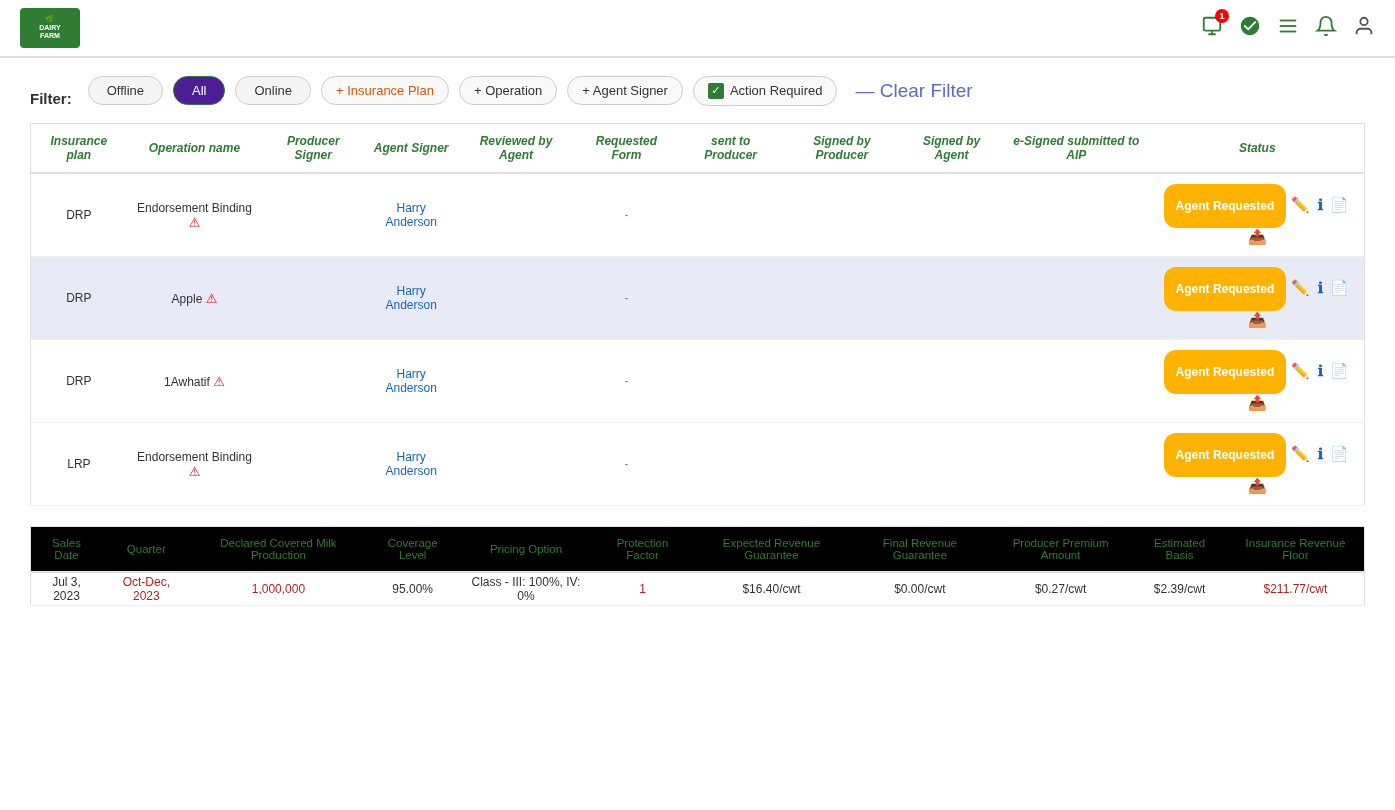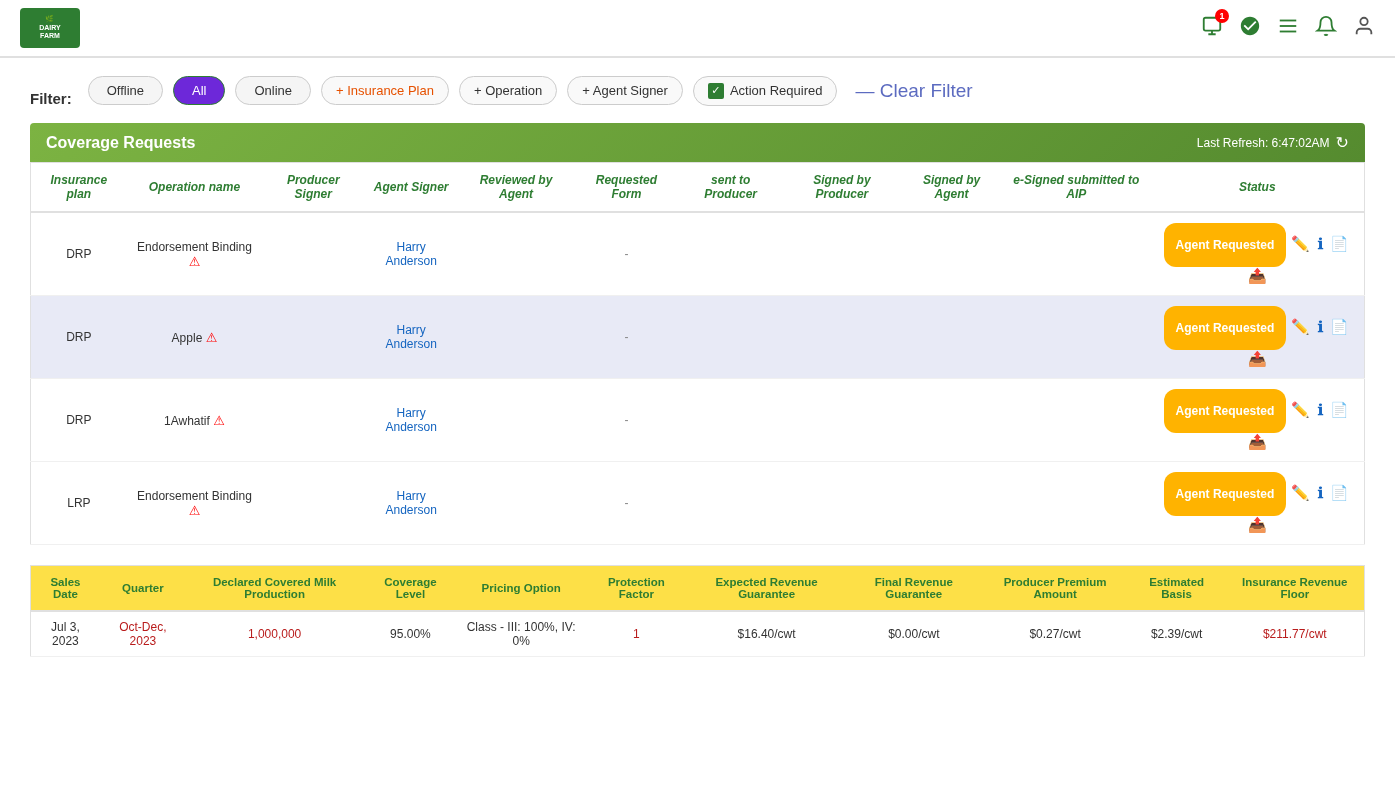--- a/index.html
+++ b/index.html
@@ -10,21 +10,21 @@
     .logo { display: flex; align-items: center; }
     .logo-img { width: 60px; height: 40px; background: #2e7d32; border-radius: 4px; display: flex; align-items: center; justify-content: center; color: white; font-size: 8px; font-weight: bold; text-align: center; }
     .header-icons { display: flex; align-items: center; gap: 16px; }
     .icon-btn { position: relative; cursor: pointer; color: #2e7d32; font-size: 20px; }
     .badge { position: absolute; top: -6px; right: -6px; background: red; color: white; font-size: 9px; width: 14px; height: 14px; border-radius: 50%; display: flex; align-items: center; justify-content: center; font-weight: bold; }
 
     
     .filter-bar { display: flex; align-items: center; gap: 10px; padding: 16px 30px; flex-wrap: wrap; }
     .filter-label { font-weight: bold; font-size: 15px; margin-right: 6px; margin-top: 16px; }
     .filter-btn { padding: 6px 18px; border-radius: 20px; border: 1px solid #ccc; background: #f5f5f5; cursor: pointer; font-size: 13px; color: #333; }
-    .filter-btn.active { background: #6d28d9; color: white; border-color: #2e7d32; }
+    .filter-btn.active { background: #4c1d95; color: white; border-color: #2e7d32; }
     .filter-btn-outline { padding: 6px 14px; border-radius: 20px; border: 1px solid #ccc; background: #f9f9f9; cursor: pointer; font-size: 13px; color: #555; display: flex; align-items: center; gap: 4px; }
     .action-required-btn { display: flex; align-items: center; gap: 6px; padding: 6px 14px; border-radius: 20px; border: 1px solid #ccc; background: #f9f9f9; cursor: pointer; font-size: 13px; }
     .checkbox-icon { width: 16px; height: 16px; background: #2e7d32; border-radius: 2px; display: flex; align-items: center; justify-content: center; color: white; font-size: 11px; }
     .clear-filter { color: #5c6bc0; cursor: pointer; font-size: 19px; display: flex; align-items: center; gap: 4px; text-decoration: none; margin-left: 8px; }
 
     
     .section { margin: 0 30px 20px; }
     .section-header { background: linear-gradient(135deg, #7cb342, #558b2f); color: white; padding: 10px 16px; display: flex; justify-content: space-between; align-items: center; border-radius: 4px 4px 0 0; }
     .section-title { font-size: 16px; font-weight: bold; }
     .refresh-info { font-size: 12px; display: flex; align-items: center; gap: 6px; }
@@ -39,22 +39,22 @@
     .status-badge { background: #ffb300; color: white; padding: 15px 12px; border-radius: 12px; font-size: 12px; font-weight: bold; white-space: nowrap; display: inline-block; }
     .action-icon { color: #777; cursor: pointer; font-size: 15px; margin: 0 2px; }
     .warning-icon { color: red; font-size: 13px; }
     .dash { color: #888; }
     .agent-name { color: #1565c0; font-size: 12px; }
 
     
     .detail-section { margin: 10px 30px 20px; }
     .detail-header { background: linear-gradient(135deg, #7cb342, #558b2f); color: white; padding: 10px 16px; border-radius: 4px 4px 0 0; font-size: 14px; font-weight: bold; }
     .detail-table { width: 100%; border-collapse: collapse; border: 1px solid #e0e0e0; }
-    .detail-table th { background: #fde047; color: #2e7d32; font-size: 11.5px; font-weight: 700; padding: 10px 8px; text-align: center; border-bottom: 2px solid #e0e0e0; vertical-align: middle; }
-    .detail-table td { padding: 8px 8px; text-align: center; border-bottom: 1px solid #f0f0f0; font-size: 12px; }
+    .detail-table th { background: #000000; color: #2e7d32; font-size: 11.5px; font-weight: 400; padding: 10px 8px; text-align: center; border-bottom: 2px solid #e0e0e0; vertical-align: middle; }
+    .detail-table td { padding: 2px 8px; text-align: center; border-bottom: 1px solid #f0f0f0; font-size: 12px; }
     .link-text { color: #b91c1c; text-decoration: none; }
   </style>
 </head>
 <body>
 
 <div class="header">
   <div class="logo">
     <div class="logo-img">
       <span style="font-size:7px; line-height:1.2;">🌿<br>DAIRY<br>FARM</span>
     </div>
@@ -103,27 +103,20 @@
   <button class="filter-btn-outline" style="color:#333;">+ Operation</button>
   <button class="filter-btn-outline" style="color:#333;">+ Agent Signer</button>
   <div class="action-required-btn">
     <div class="checkbox-icon">✓</div>
     <span>Action Required</span>
   </div>
   <a class="clear-filter">— Clear Filter</a>
 </div>
 
 <div class="section">
-  <div class="section-header">
-    <span class="section-title">Coverage Requests</span>
-    <div class="refresh-info">
-      <span>Last Refresh: 6:47:02AM</span>
-      <span class="refresh-icon">↻</span>
-    </div>
-  </div>
   <table class="data-table">
     <thead>
       <tr>
         <th>Insurance plan</th>
         <th>Operation name</th>
         <th>Producer Signer</th>
         <th>Agent Signer</th>
         <th>Reviewed by Agent</th>
         <th>Requested Form</th>
         <th>sent to Producer</th>

